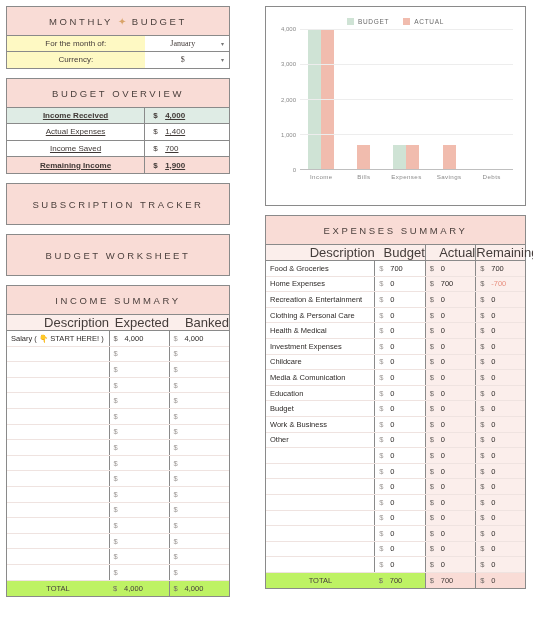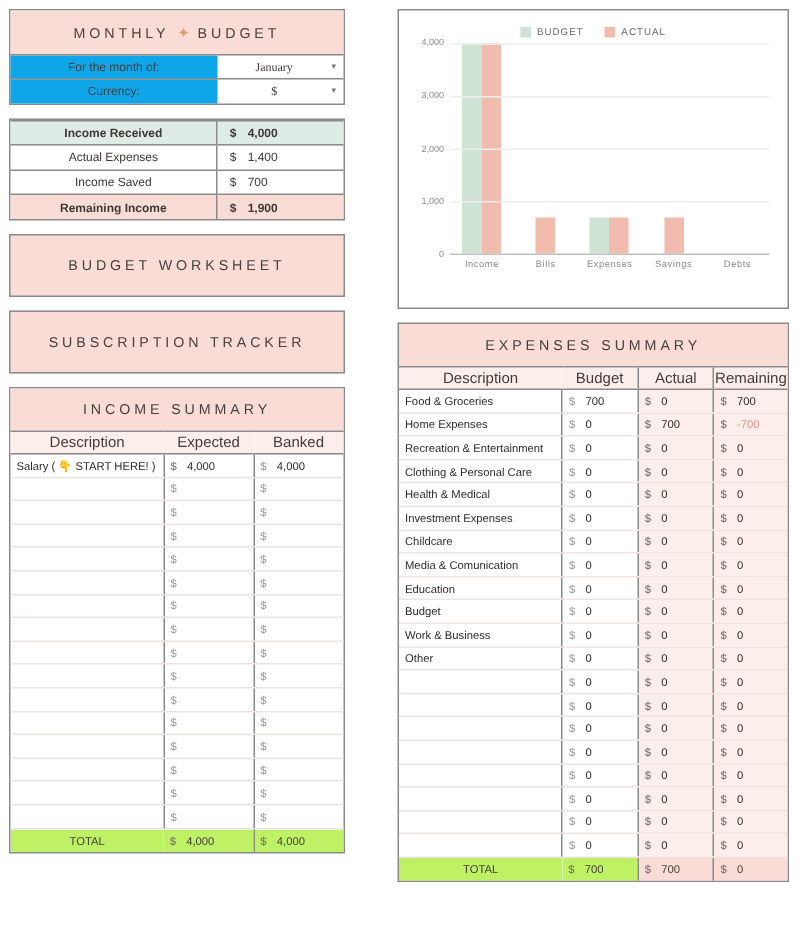--- a/index.html
+++ b/index.html
@@ -22,52 +22,52 @@
   .panel-title .dia { letter-spacing: 0; color: #d9a46a; font-size: 10px; }
 
   table { width: 100%; border-collapse: collapse; }
   td, th { font-weight: 400; }
 
   
   .mb td {
     border-top: 1px solid #8a8a8a; font-size: 8px; color: #443c3a;
     height: 16px; padding: 0 6px;
   }
-  .mb .lbl { background: #0ea5e9; text-align: center; width: 62%; }
+  .mb .lbl { background: #fef9c3; text-align: center; width: 62%; }
   .mb .val { text-align: center; position: relative; padding-right: 14px; font-family: Liberation Serif, serif; }
   .mb .note { text-align: center; }
   .chev {
     position: absolute; right: 5px; top: 50%; transform: translateY(-50%);
     font-size: 6px; color: #777; line-height: 1;
   }
 
   
   .bo td {
     border-top: 1px solid #8a8a8a; font-size: 8px; color: #3f3835;
-    height: 16.5px; padding: 0 8px;
+    height: 16.5px; padding: 0 8px; text-decoration: underline;
   }
   .bo .name { text-align: center; width: 62%; border-right: 1px solid #8a8a8a; }
   .bo .amt { text-align: left; }
   .bo .amt .cur { display: inline-block; width: 12px; }
   .bo tr.hl td { background: #dfece5; font-weight: bold; }
   .bo tr.rem td { background: #f9dcd6; font-weight: bold; }
 
   
   .bigbtn {
     border: 1px solid #8a8a8a; background: #f9dcd6; color: #4a3f3c;
     font-size: 9.5px; letter-spacing: 2.6px; text-align: center;
     padding: 15px 2px 14px;
   }
 
   
   .dt { width: 100%; border-collapse: collapse; table-layout: fixed; }
   .dt th {
-    background: #fbeeeb; font-size: 10px; color: #443c3a;
+    background: #fbeeeb; font-size: 13px; color: #443c3a;
     height: 15px; border-top: 1px solid #8a8a8a; border-bottom: 1px solid #8a8a8a;
-    text-align: center;
+    text-align: right;
   }
   .dt td {
     font-size: 7.5px; color: #2f2b29; height: 15.6px;
     border-bottom: 1px solid #efe3e0; padding: 0 4px; overflow: hidden;
     white-space: nowrap;
   }
   .dt td.desc { border-right: 1px solid #8a8a8a; }
   .dt td.money { text-align: left; }
   .dt td.money .cur { display: inline-block; width: 11px; color: #9c9794; }
   .dt td.money.filled .cur { color: #6d6764; }
@@ -139,20 +139,21 @@
           <td class="val">
             <span>$</span>
             <span class="chev">▾</span>
           </td>
         </tr>
       </tbody>
         </table>
     </div>
 
     <div class="panel">
+      <div class="panel-title">BUDGET OVERVIEW</div>
       <table class="bo">
         <tbody id="bo-body">
             <tr class="hl">
               <td class="name">Income Received</td>
               <td class="amt"><span class="cur">$</span><span class="">4,000</span></td>
             </tr>
             <tr class="">
               <td class="name">Actual Expenses</td>
               <td class="amt"><span class="cur">$</span><span class="">1,400</span></td>
             </tr>
@@ -161,22 +162,22 @@
               <td class="amt"><span class="cur">$</span><span class="">700</span></td>
             </tr>
             <tr class="rem">
               <td class="name">Remaining Income</td>
               <td class="amt"><span class="cur">$</span><span class="">1,900</span></td>
             </tr>
           </tbody>
       </table>
     </div>
 
+    <div class="bigbtn">SUBSCRIPTION TRACKER</div>
     <div class="bigbtn">BUDGET WORKSHEET</div>
-    <div class="bigbtn">SUBSCRIPTION TRACKER</div>
 
     <div class="panel">
       <div class="panel-title">INCOME SUMMARY</div>
       <table class="dt inc">
         <colgroup>
             <col class="c1">
             <col class="c2">
             <col class="c3">
           </colgroup>
         <thead>

